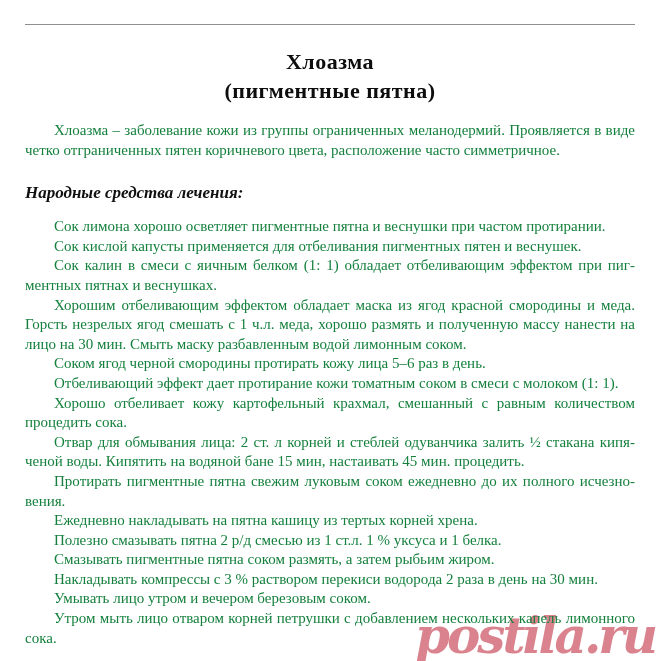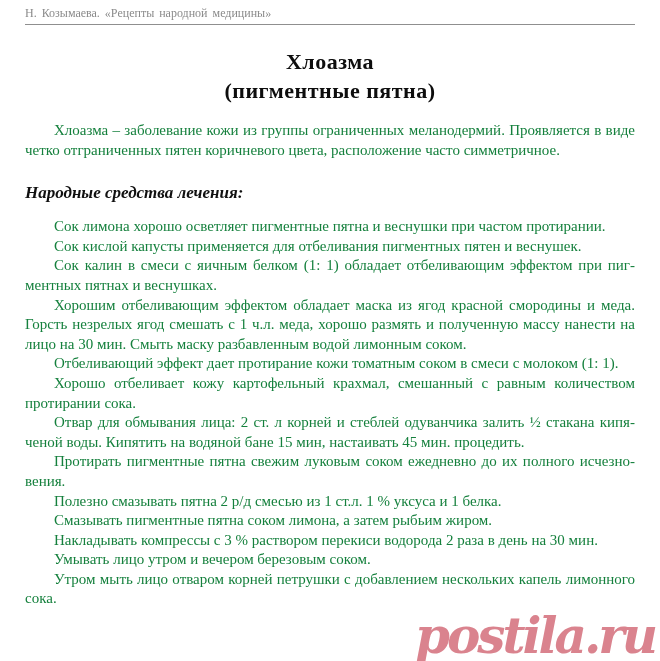--- a/index.html
+++ b/index.html
@@ -80,21 +80,20 @@
     font-weight: bold;
     font-style: italic;
     color: #101010;
   }
 </style>
 </head>
 <body>
 
 <div class="page">
 
-  <div class="running-header" style="color: rgb(138, 138, 138);">Н.  Козымаева.  «Рецепты народной медицины»</div>
 
   <div class="header-rule"></div>
 
   <div class="watermark" style="color: rgb(213, 115, 127);">postila.ru</div>
 
   <div class="content">
 
     <h1 class="chapter-title">
       <span>Хлоазма</span><br>
       <span>(пигментные пятна)</span>
@@ -107,33 +106,35 @@
     <div class="remedies">
 
         <p class="body-par">Сок лимона хорошо осветляет пигментные пятна и веснушки при частом протирании.</p>
 
         <p class="body-par">Сок кислой капусты применяется для отбеливания пигментных пятен и веснушек.</p>
 
         <p class="body-par">Сок калин в смеси с яичным белком (1: 1) обладает отбеливающим эффектом при пиг­ментных пятнах и веснушках.</p>
 
         <p class="body-par">Хорошим отбеливающим эффектом обладает маска из ягод красной смородины и меда. Горсть незрелых ягод смешать с 1 ч.л. меда, хорошо размять и полученную массу нанести на лицо на 30 мин. Смыть маску разбавленным водой лимонным соком.</p>
 
+        <p class="body-par">Соком ягод черной смородины протирать кожу лица 5–6 раз в день.</p>
 
         <p class="body-par">Отбеливающий эффект дает протирание кожи томатным соком в смеси с молоком (1: 1).</p>
 
-        <p class="body-par">Хорошо отбеливает кожу картофельный крахмал, смешанный с равным количеством протирании сока.</p>
+        <p class="body-par">Хорошо отбеливает кожу картофельный крахмал, смешанный с равным количеством процедить сока.</p>
 
         <p class="body-par">Отвар для обмывания лица: 2 ст. л корней и стеблей одуванчика залить ½ стакана кипя­ченой воды. Кипятить на водяной бане 15 мин, настаивать 45 мин. процедить.</p>
 
         <p class="body-par">Протирать пигментные пятна свежим луковым соком ежедневно до их полного исчезно­вения.</p>
 
+        <p class="body-par">Ежедневно накладывать на пятна кашицу из тертых корней хрена.</p>
 
         <p class="body-par">Полезно смазывать пятна 2 р/д смесью из 1 ст.л. 1 % уксуса и 1 белка.</p>
 
-        <p class="body-par">Смазывать пигментные пятна соком лимона, а затем рыбьим жиром.</p>
+        <p class="body-par">Смазывать пигментные пятна соком размять, а затем рыбьим жиром.</p>
 
         <p class="body-par">Накладывать компрессы с 3 % раствором перекиси водорода 2 раза в день на 30 мин.</p>
 
         <p class="body-par">Умывать лицо утром и вечером березовым соком.</p>
 
         <p class="body-par">Утром мыть лицо отваром корней петрушки с добавлением нескольких капель лимон­ного сока.</p>
       </div>
 
   </div>
 </div>

